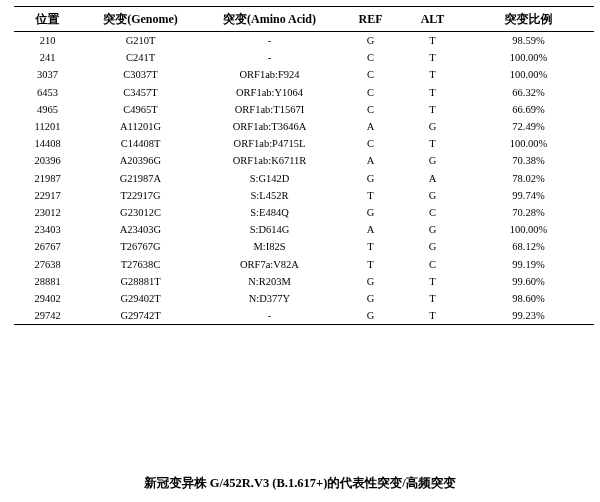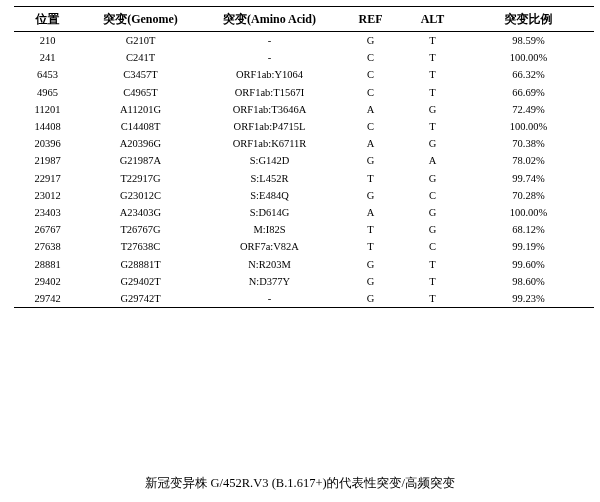--- a/index.html
+++ b/index.html
@@ -59,21 +59,21 @@
   .col-alt    { width: 62px; }
   .col-ratio  { width: 130px; }
 
   .caption {
     position: absolute;
     left: 0;
     right: 0;
     bottom: 10px;
     text-align: center;
     font-size: 12.5px;
-    font-weight: normal;
+    font-weight: bold;
     font-family: "Liberation Serif", serif;
     margin-top: 6px;
   }
 </style>
 </head>
 <body>
 
 <div class="page">
 
   <table class="mut-table">
@@ -106,20 +106,28 @@
       </tr>
       <tr>
         <td>241</td>
         <td>C241T</td>
         <td>-</td>
         <td>C</td>
         <td>T</td>
         <td>100.00%</td>
       </tr>
       <tr>
+        <td>3037</td>
+        <td>C3037T</td>
+        <td>ORF1ab:F924</td>
+        <td>C</td>
+        <td>T</td>
+        <td>100.00%</td>
+      </tr>
+      <tr>
         <td>6453</td>
         <td>C3457T</td>
         <td>ORF1ab:Y1064</td>
         <td>C</td>
         <td>T</td>
         <td>66.32%</td>
       </tr>
       <tr>
         <td>4965</td>
         <td>C4965T</td>

